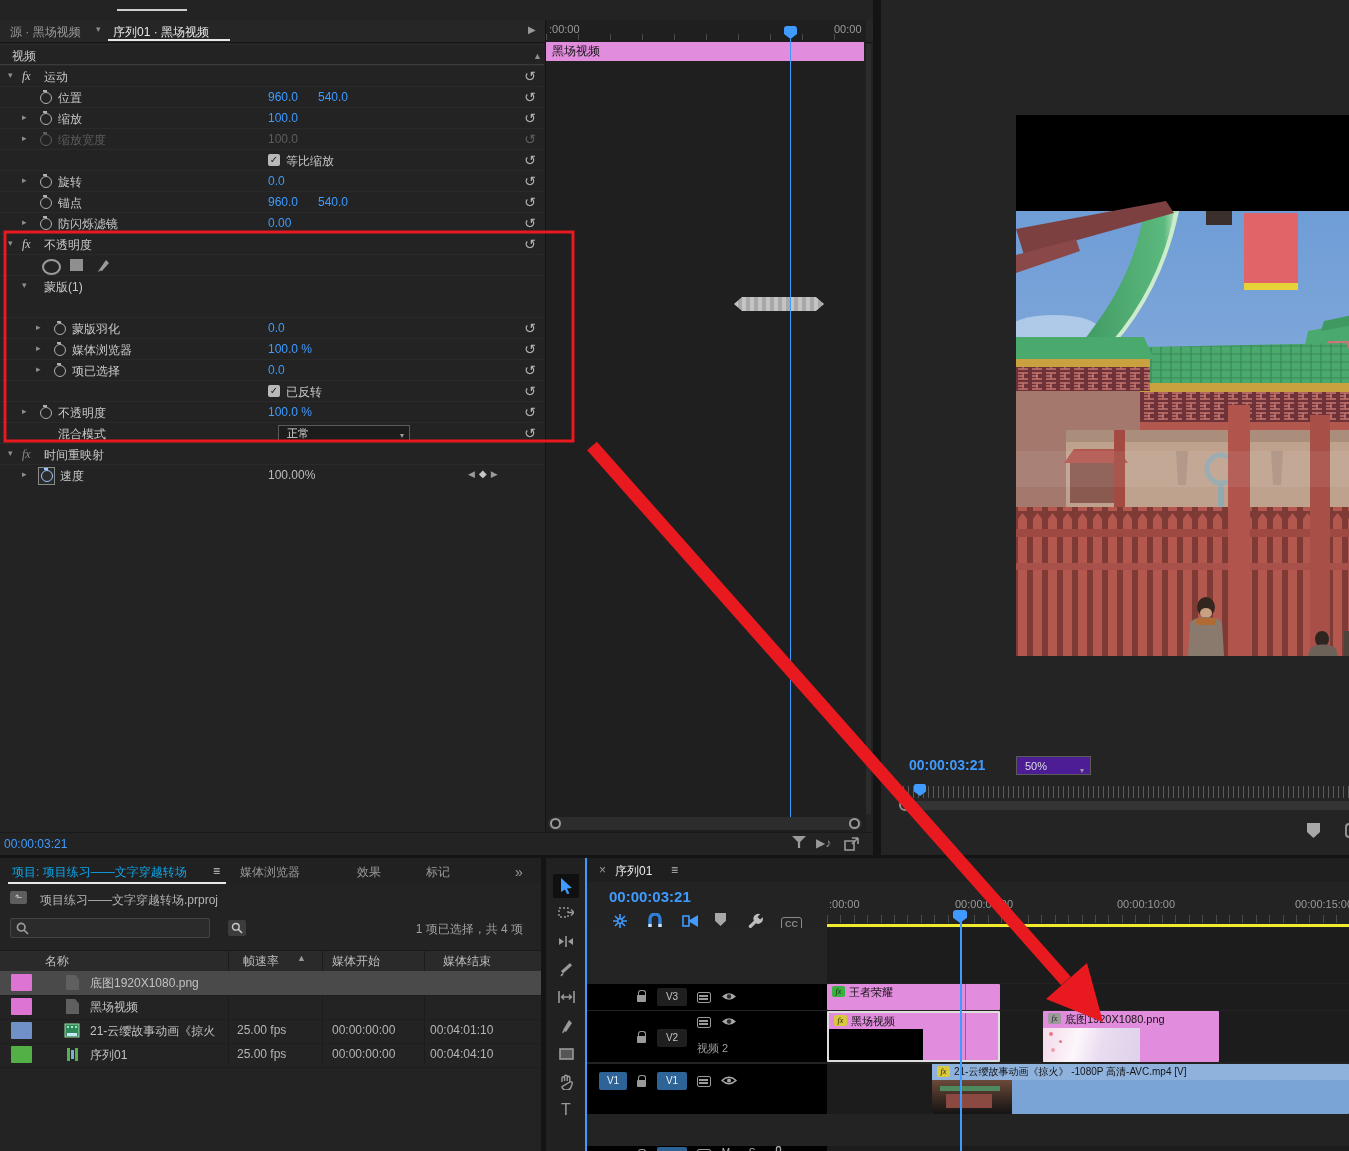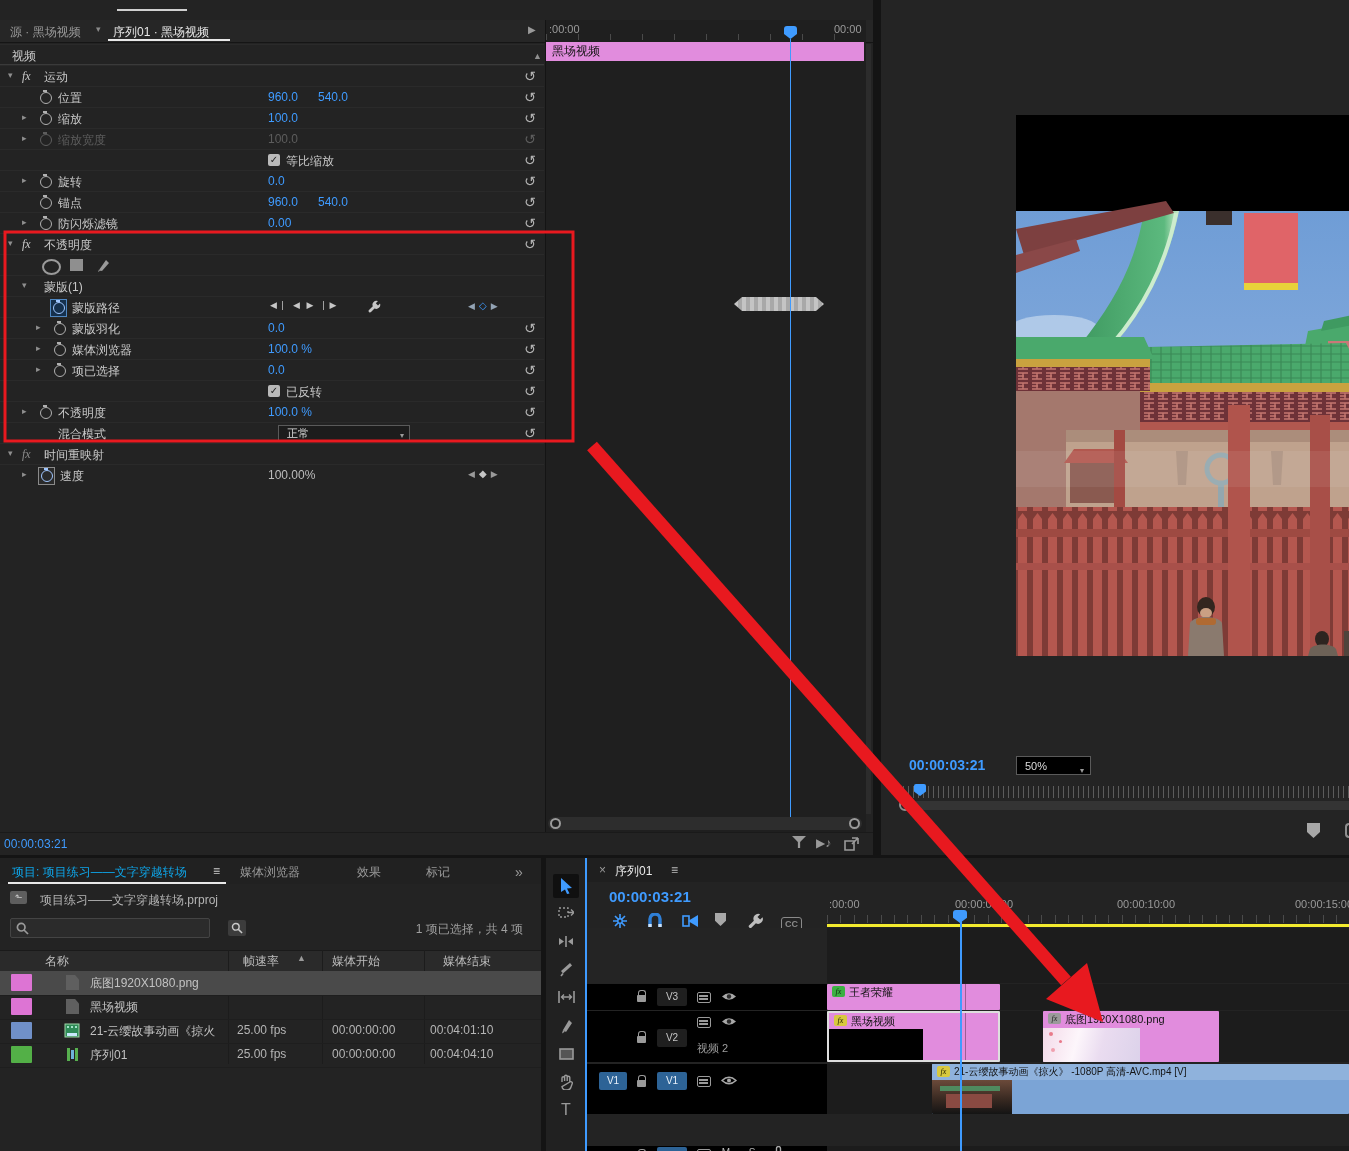--- a/index.html
+++ b/index.html
@@ -57,21 +57,21 @@
   #ec-footer{position:absolute;left:0;top:832px;width:873px;height:23px;background:var(--bg);border-top:1px solid #1a1a1a;}
   #ec-footer .tc{position:absolute;left:4px;top:4px;color:var(--blue);font-size:12px;}
   #ec-footer .fic{position:absolute;top:3px;color:#9a9a9a;font-size:12px;}
   .funnel{width:14px;height:12px;background:#9a9a9a;clip-path:polygon(0 0,100% 0,58% 50%,58% 100%,42% 100%,42% 50%);}
   #ec .vscroll{position:absolute;left:866px;top:44px;width:5px;height:770px;background:#2c2c2c;}
 
   
   #pm{position:absolute;left:877px;top:0;width:472px;height:855px;background:#242424;border-left:4px solid #141414;overflow:hidden;}
   #pm .frame{position:absolute;left:135px;top:115px;width:337px;height:541px;background:#000;overflow:hidden;}
   #pm .tc{position:absolute;left:28px;top:757px;color:var(--blue);font-size:14px;font-weight:bold;}
-  #pm .zoomdd{position:absolute;left:135px;top:756px;width:75px;height:19px;background:#000000;border:1px solid #5a5a5a;color:#ddd;font-size:11px;line-height:19px;padding-left:8px;box-sizing:border-box;}
+  #pm .zoomdd{position:absolute;left:135px;top:756px;width:75px;height:19px;background:#4c1d95;border:1px solid #5a5a5a;color:#ddd;font-size:11px;line-height:19px;padding-left:8px;box-sizing:border-box;}
   #pm .zoomdd .dchev{position:absolute;right:6px;top:4px;font-size:8px;color:#9a9a9a;}
   #pm .ruler{position:absolute;left:22px;top:786px;width:450px;height:12px;background:repeating-linear-gradient(90deg,#5c5c5c 0 1px,transparent 1px 5px);}
   #pm .phmark{position:absolute;left:33px;top:784px;width:12px;height:12px;background:#3f9bff;border-radius:2px;clip-path:polygon(0 0,100% 0,100% 62%,50% 100%,0 62%);}
   #pm .sctrack{position:absolute;left:22px;top:801px;width:450px;height:9px;background:#343434;}
   #pm .hnd{position:absolute;left:18px;top:799px;width:12px;height:12px;border:2px solid #8f8f8f;border-radius:50%;background:#242424;box-sizing:border-box;}
   #pm .marker-ic{position:absolute;left:426px;top:823px;width:13px;height:15px;background:#a8a8a8;clip-path:polygon(0 0,100% 0,100% 60%,50% 100%,0 60%);}
   #pm .part-ic{position:absolute;left:464px;top:823px;width:14px;height:15px;border:2px solid #8f8f8f;border-right:none;border-radius:4px 0 0 4px;box-sizing:border-box;}
 
   
   #pj{position:absolute;left:0;top:855px;width:541px;height:296px;background:var(--bg);border-top:3px solid #141414;overflow:hidden;}
@@ -220,31 +220,20 @@
     <div class="ecrow" style="top:254px">
       <span class="shp-ell"></span>
       <span class="shp-rect"></span>
       <svg class="ic" style="position:absolute;left:96px;top:3px" width="16" height="15" viewBox="0 0 16 15">
           <path d="M3 12 L10 2 L13 5 L6 13 Z M2 14 l2.5-1.5 L3.2 11 Z" fill="#9a9a9a"></path>
         </svg>
     </div>
     <div class="ecrow" style="top:275px">
       <span class="tw" style="left:22px">▾</span>
       <span class="lbl" style="left:44px">蒙版(1)</span>
-    </div>
-    <div class="ecrow" style="top:296px">
-      <span class="swbox" style="left:50px">
-          <span class="sw" style="top:2px"></span>
-        </span>
-      <span class="lbl" style="left:72px">蒙版路径</span>
-      <span class="transport">◀<b style="font-weight:normal">❘</b> ◀ ▶ <b style="font-weight:normal">❘</b>▶</span>
-      <svg class="ic" style="position:absolute;left:368px;top:3px" width="14" height="14" viewBox="0 0 14 14">
-          <path d="M12 3.5 A4 4 0 0 1 6.5 8.5 L3 12 A1.4 1.4 0 0 1 1 10 L4.8 6.3 A4 4 0 0 1 10 1 L7.8 3.2 L10 5.4 Z" fill="#c6c6c6"></path>
-        </svg>
-      <span class="navk" style="left:468px">◀<span class="kd">◇</span>▶</span>
     </div>
     <div class="ecrow" style="top:317px">
       <span class="tw" style="left:36px">▸</span>
       <span class="sw" style="left:54px"></span>
       <span class="lbl" style="left:72px">蒙版羽化</span>
       <span class="v" style="left:268px">0.0</span>
       <span class="rst">↺</span>
     </div>
     <div class="ecrow" style="top:338px">
       <span class="tw" style="left:36px">▸</span>

